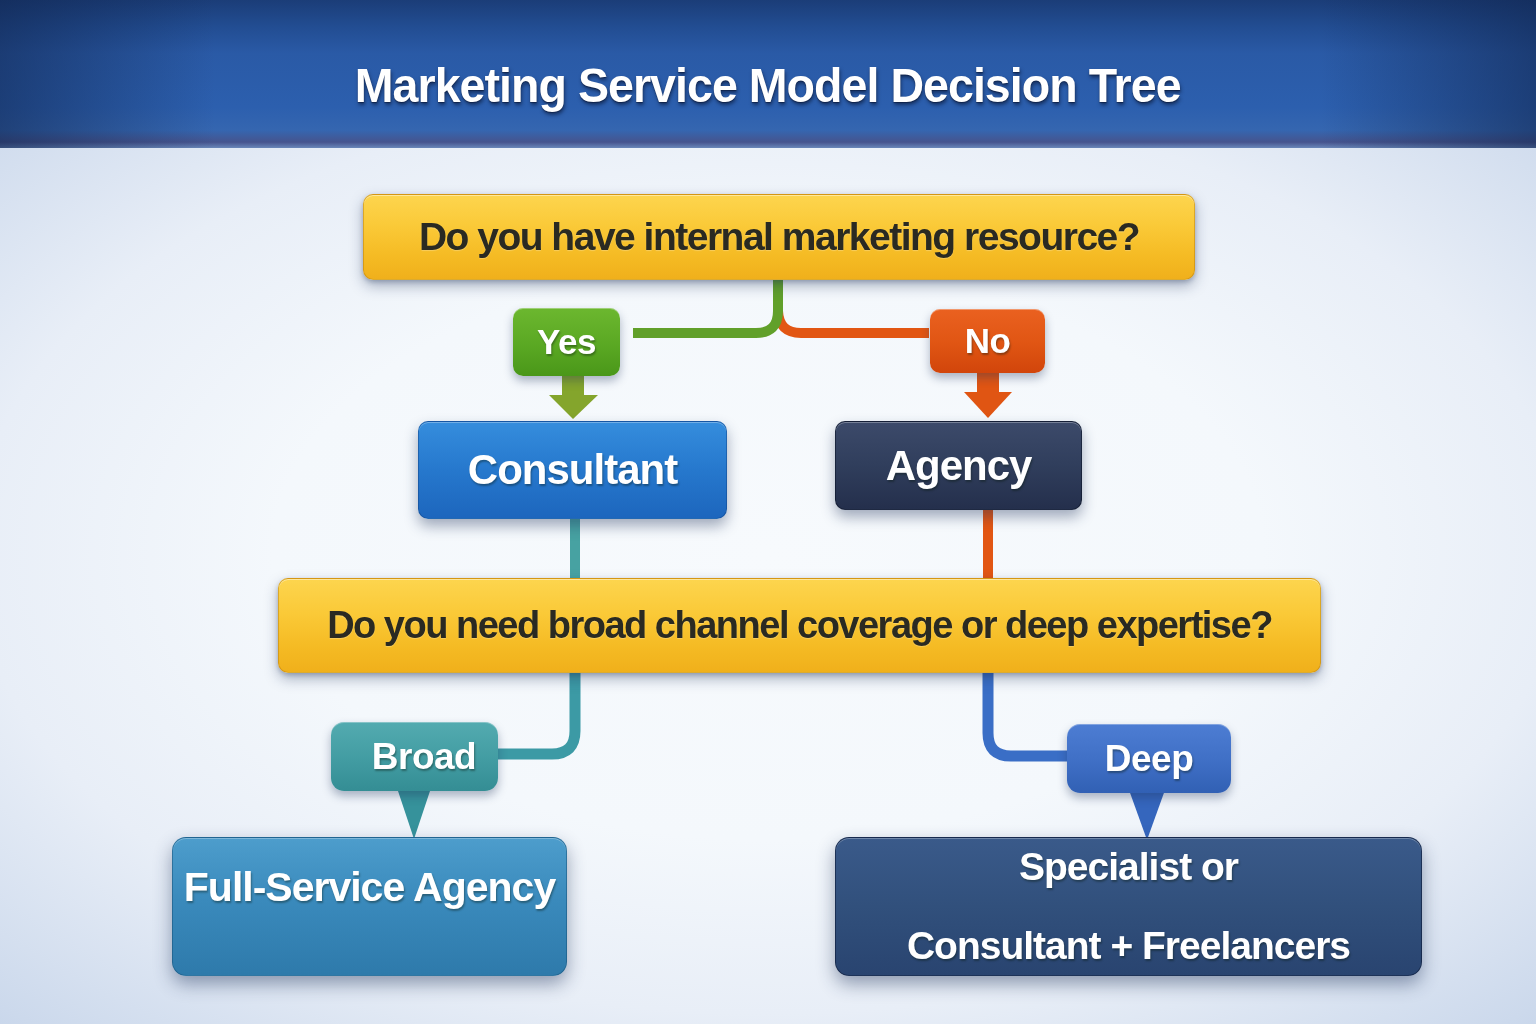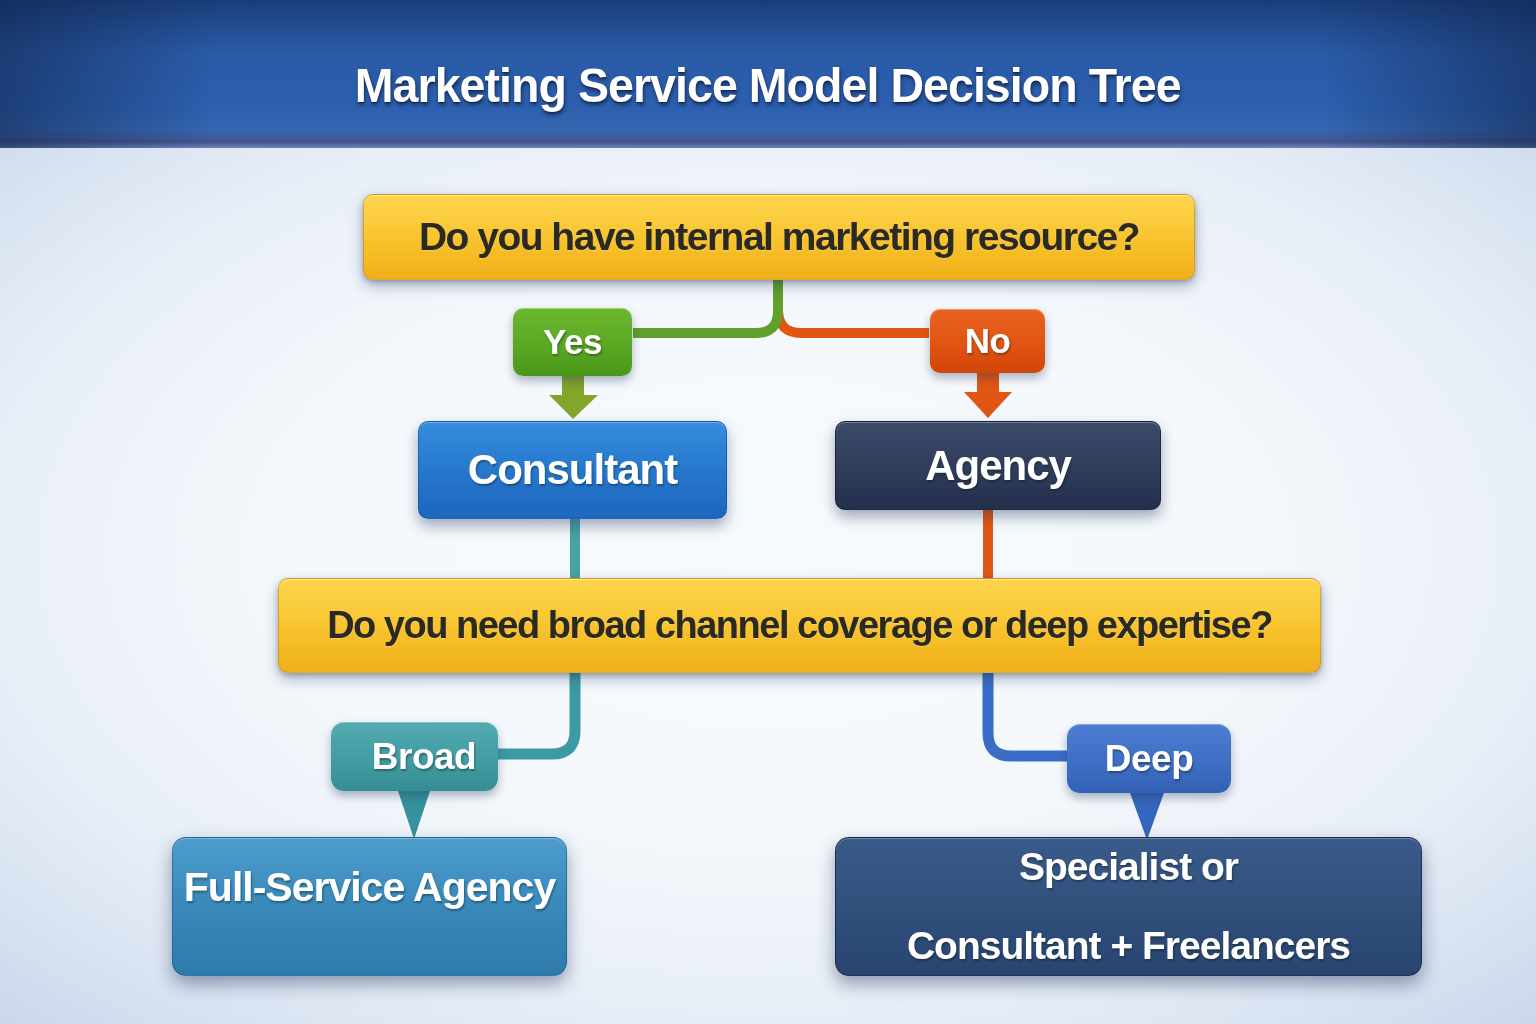--- a/index.html
+++ b/index.html
@@ -136,31 +136,31 @@
 
     <polygon points="397,788 431,788 414,839" fill="#36929b"></polygon>
 
     <polygon points="1129,790 1165,790 1147,840" fill="#3566bd"></polygon>
   </svg>
 
   <div class="node q-box" style="left:363px; top:178px; width:832px; height:86px;margin-top:16px;">
     <span>Do you have internal marketing resource?</span>
   </div>
 
-  <div class="node answer-box yes-box" style="left:513px; top:308px; width:119px; height:68px;">
+  <div class="node answer-box yes-box" style="left:513px; top:308px; width:107px; height:68px;">
     <span>Yes</span>
   </div>
   <div class="node answer-box no-box" style="left:930px; top:309px; width:115px; height:64px;">
     <span>No</span>
   </div>
 
   <div class="node mid-box consultant-box" style="left:418px; top:421px; width:309px; height:98px;">
     <span>Consultant</span>
   </div>
-  <div class="node mid-box agency-box" style="left:835px; top:421px; width:326px; height:89px;">
+  <div class="node mid-box agency-box" style="left:835px; top:421px; width:247px; height:89px;">
     <span>Agency</span>
   </div>
 
   <div class="node q-box" style="left:278px; top:578px; width:1043px; height:95px; font-size:38px;">
     <span>Do you need broad channel coverage or deep expertise?</span>
   </div>
 
   <div class="node bubble broad-bubble" style="left:331px; top:722px; width:167px; height:69px;">
     <span>Broad</span>
   </div>

